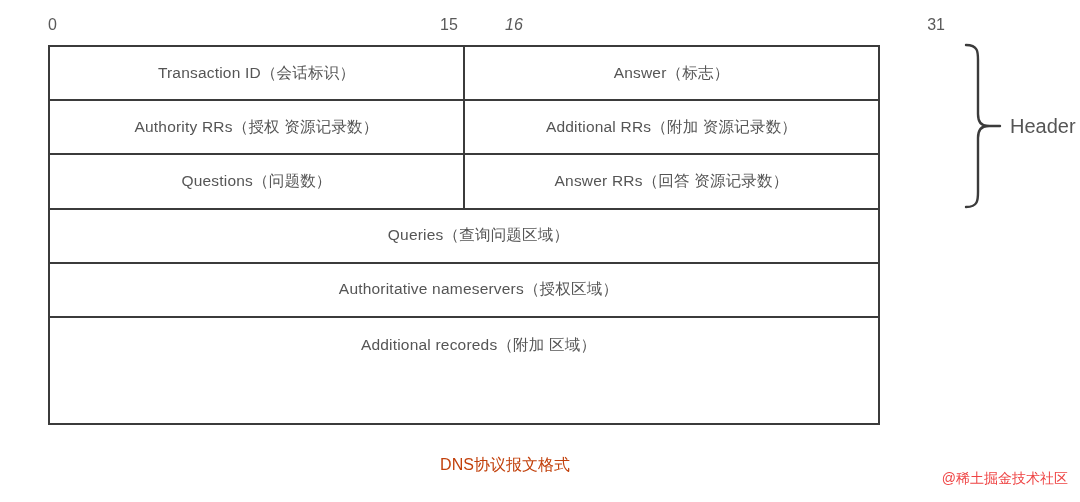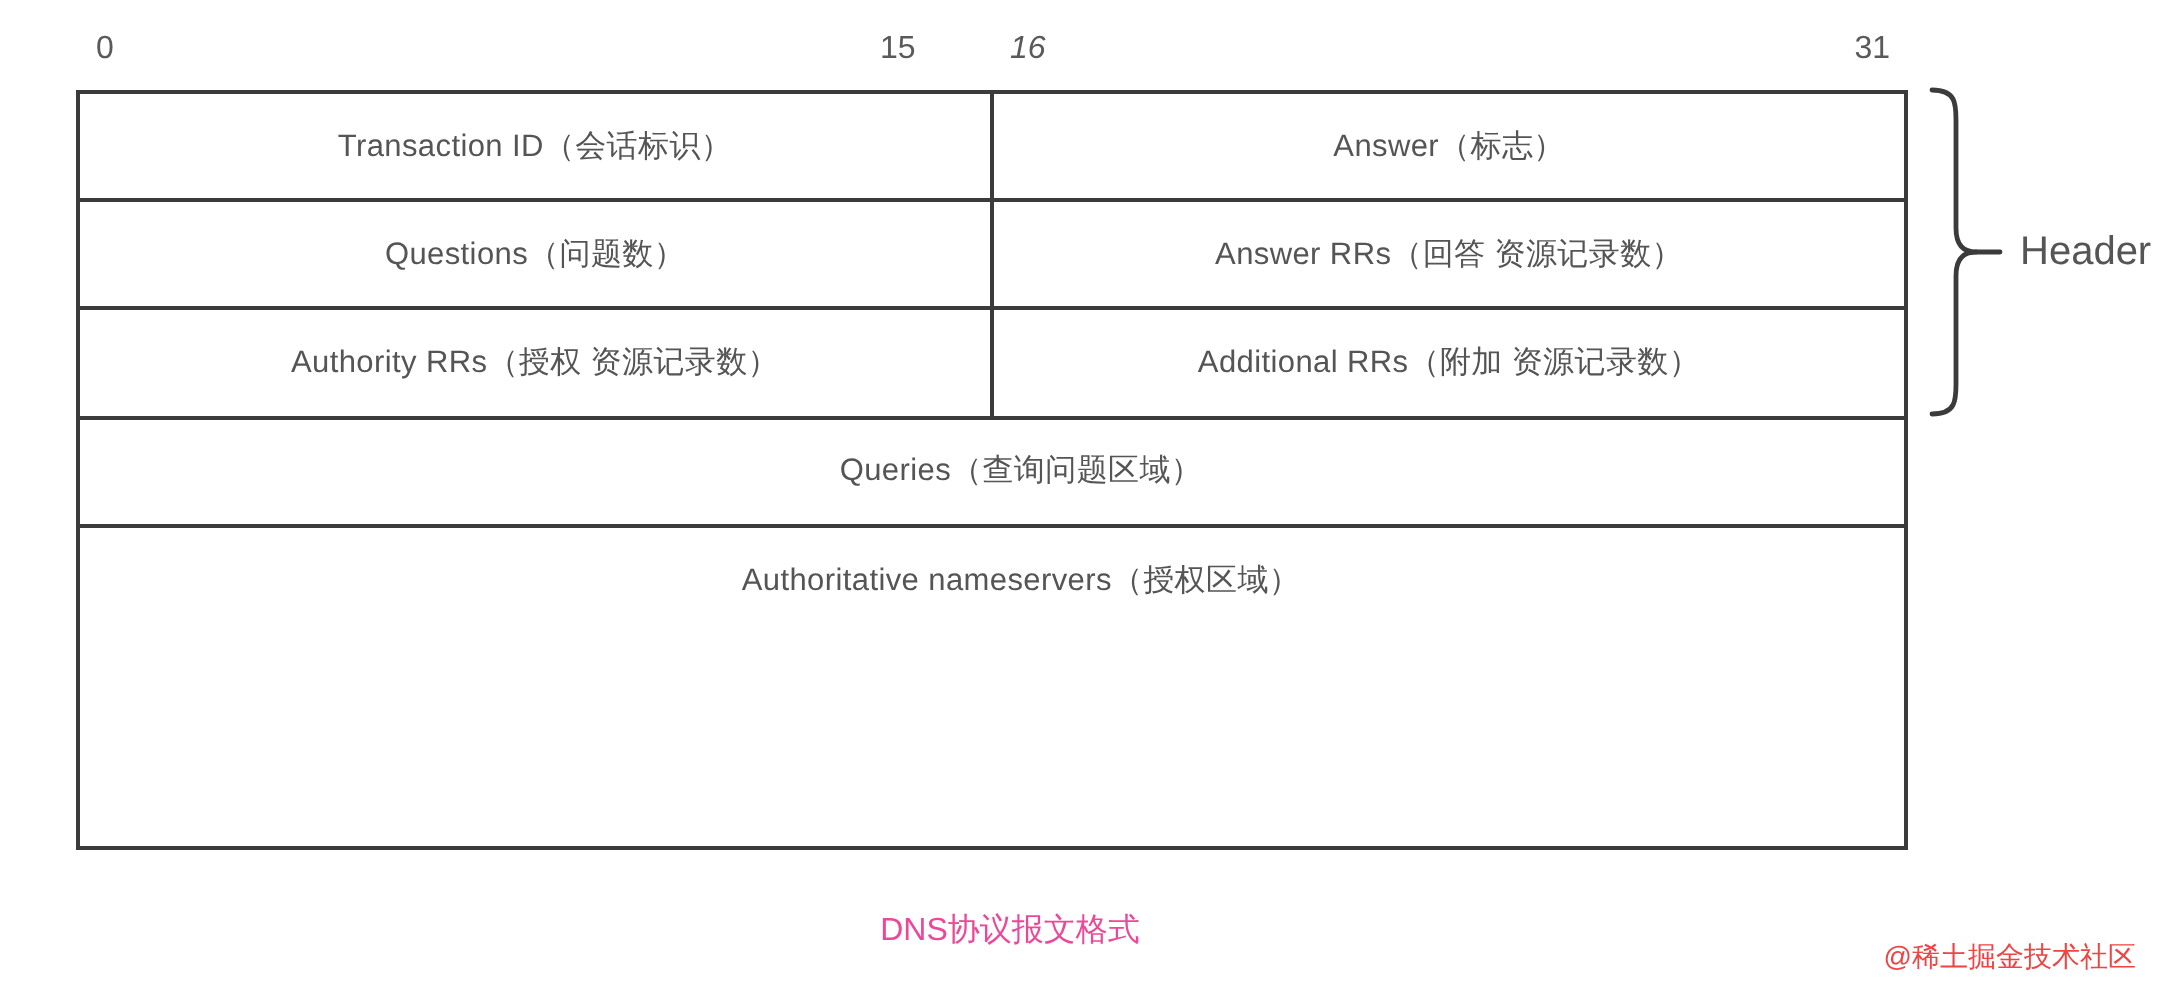--- a/index.html
+++ b/index.html
@@ -40,23 +40,23 @@
     white-space: nowrap;
   }
   .tick-0  { left: 8px; }
   .tick-15 { left: 400px; width: 50px; text-align: left; }
   .tick-16 { left: 465px; font-style: italic; }
   .tick-31 { left: 855px; width: 50px; text-align: right; }
 
   
   .packet {
     position: absolute;
-    left: 38px;
+    left: 48px;
     top: 45px;
-    width: 916px;
+    width: 832px;
     height: 380px;
     border: 2px solid #3b3b3b;
     box-sizing: border-box;
     background: #ffffff;
     text-align: center;
   }
   .prow {
     position: relative;
     height: 54.2px;
     border-bottom: 2px solid #3b3b3b;
@@ -107,21 +107,21 @@
   }
 
   
   .caption {
     position: absolute;
     left: 0;
     top: 455px;
     width: 1010px;
     text-align: center;
     font-size: 16px;
-    color: #ec4899;
+    color: #c2410c;
     white-space: nowrap;
   }
 
   
   .watermark {
     position: absolute;
     right: 12px;
     top: 470px;
     font-size: 14px;
     color: #ef4444;
@@ -141,38 +141,41 @@
   </div>
 
   <div class="packet">
 
     <div class="prow">
       <div class="pcell left">Transaction ID（会话标识）</div>
       <div class="pcell right">Answer（标志）</div>
     </div>
 
     <div class="prow">
-      <div class="pcell left">Questions（问题数）</div>
-      <div class="pcell right">Answer RRs（回答 资源记录数）</div>
+      <div class="pcell left">Authority RRs（授权 资源记录数）</div>
+      <div class="pcell right">Additional RRs（附加 资源记录数）</div>
     </div>
 
     <div class="prow">
-      <div class="pcell left">Authority RRs（授权 资源记录数）</div>
-      <div class="pcell right">Additional RRs（附加 资源记录数）</div>
+      <div class="pcell left">Questions（问题数）</div>
+      <div class="pcell right">Answer RRs（回答 资源记录数）</div>
     </div>
 
     <div class="prow">
       <div class="pcell full">Queries（查询问题区域）</div>
     </div>
 
 
     <div class="prow">
       <div class="pcell full">Authoritative nameservers（授权区域）</div>
     </div>
 
+    <div class="prow">
+      <div class="pcell full">Additional recoreds（附加 区域）</div>
+    </div>
 
   </div>
 
   <div class="brace-wrap">
     <svg width="40" height="172" viewBox="0 0 40 172" fill="none" xmlns="http://www.w3.org/2000/svg" aria-hidden="true">
       <path d="M4 5 C 16 5, 16 12, 16 20 L 16 74 C 16 83, 20 86, 26 86
                C 20 86, 16 89, 16 98 L 16 152 C 16 160, 16 167, 4 167" stroke="#3b3b3b" stroke-width="2.4" fill="none" stroke-linecap="round" stroke-linejoin="round"></path>
       <path d="M26 86 L 38 86" stroke="#3b3b3b" stroke-width="2.4" stroke-linecap="round"></path>
     </svg>
   </div>

